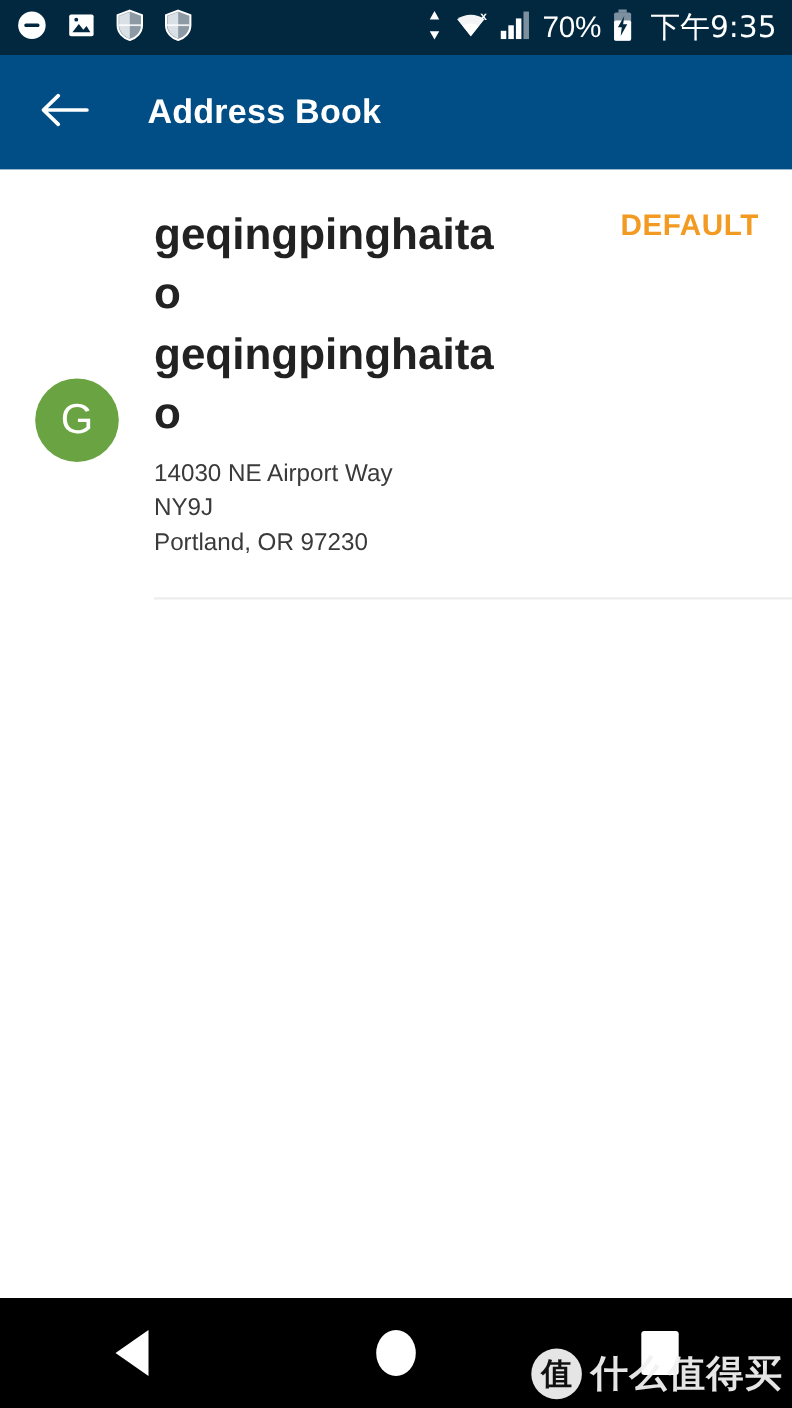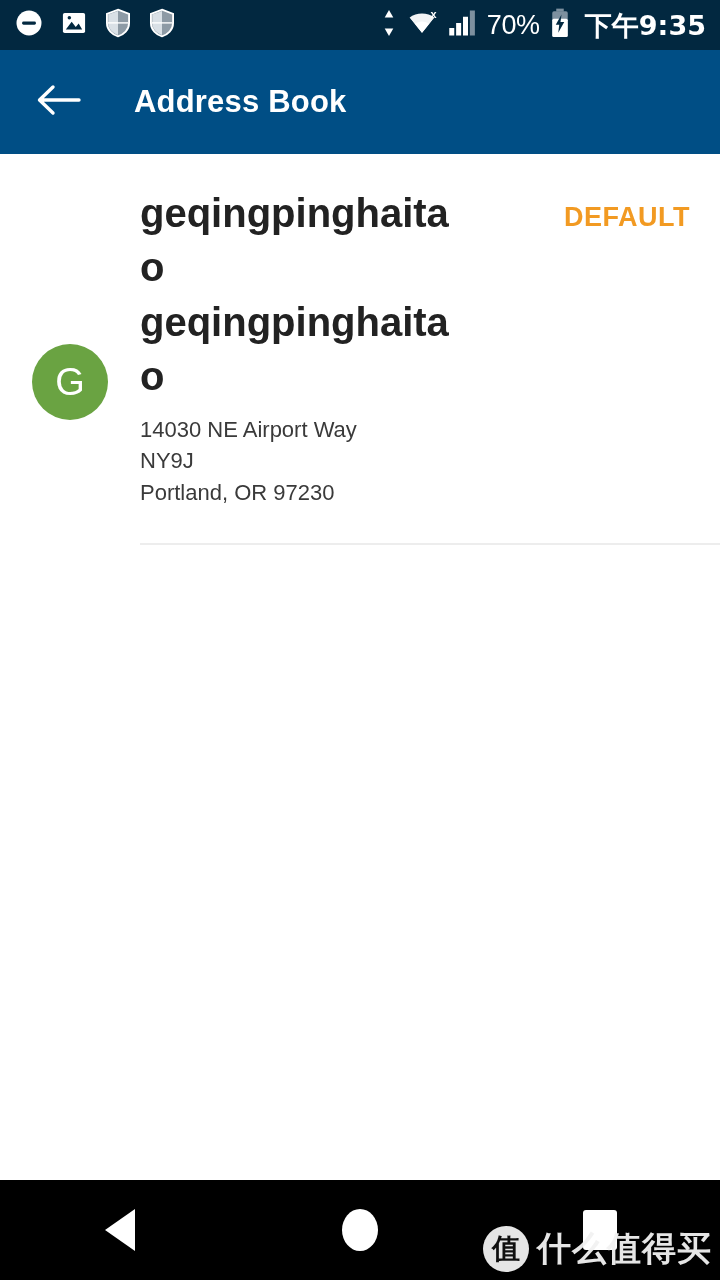--- a/index.html
+++ b/index.html
@@ -20,21 +20,21 @@
     padding:0 14px;
   }
   #status-left { display:flex; align-items:center; gap:16px; }
   #status-right { margin-left:auto; display:flex; align-items:center; gap:9px; }
   .sb-icon { display:block; }
   #battery-pct {
     color:#ffffff; font-size:27px; font-weight:400;
     letter-spacing:-0.3px; line-height:1;
   }
   #clock {
-    color:#ffffff; font-size:27px; font-weight:700;
+    color:#ffffff; font-size:27px; font-weight:400;
     line-height:1; margin-left:5px;
     font-family:"DejaVu Sans","Liberation Sans", sans-serif;
   }
 
   
   #app-bar {
     position:absolute; top:50px; left:0;
     width:720px; height:104px;
     background:#004E85;
     display:flex; align-items:center;
@@ -97,21 +97,21 @@
     word-break:break-word;
   }
   .addr-lines { margin-top:10px; }
   .addr-line {
     font-size:22px;
     color:#3A3A3A;
     line-height:1.44;
   }
   .default-badge {
     position:absolute;
-    top:16px; right:30px;
+    top:4px; right:30px;
     color:#F29A22;
     font-size:27px;
     font-weight:bold;
     letter-spacing:0.5px;
   }
   .row-divider {
     height:2px;
     background:#EDEDED;
     margin:34px 0 0 140px;
   }

